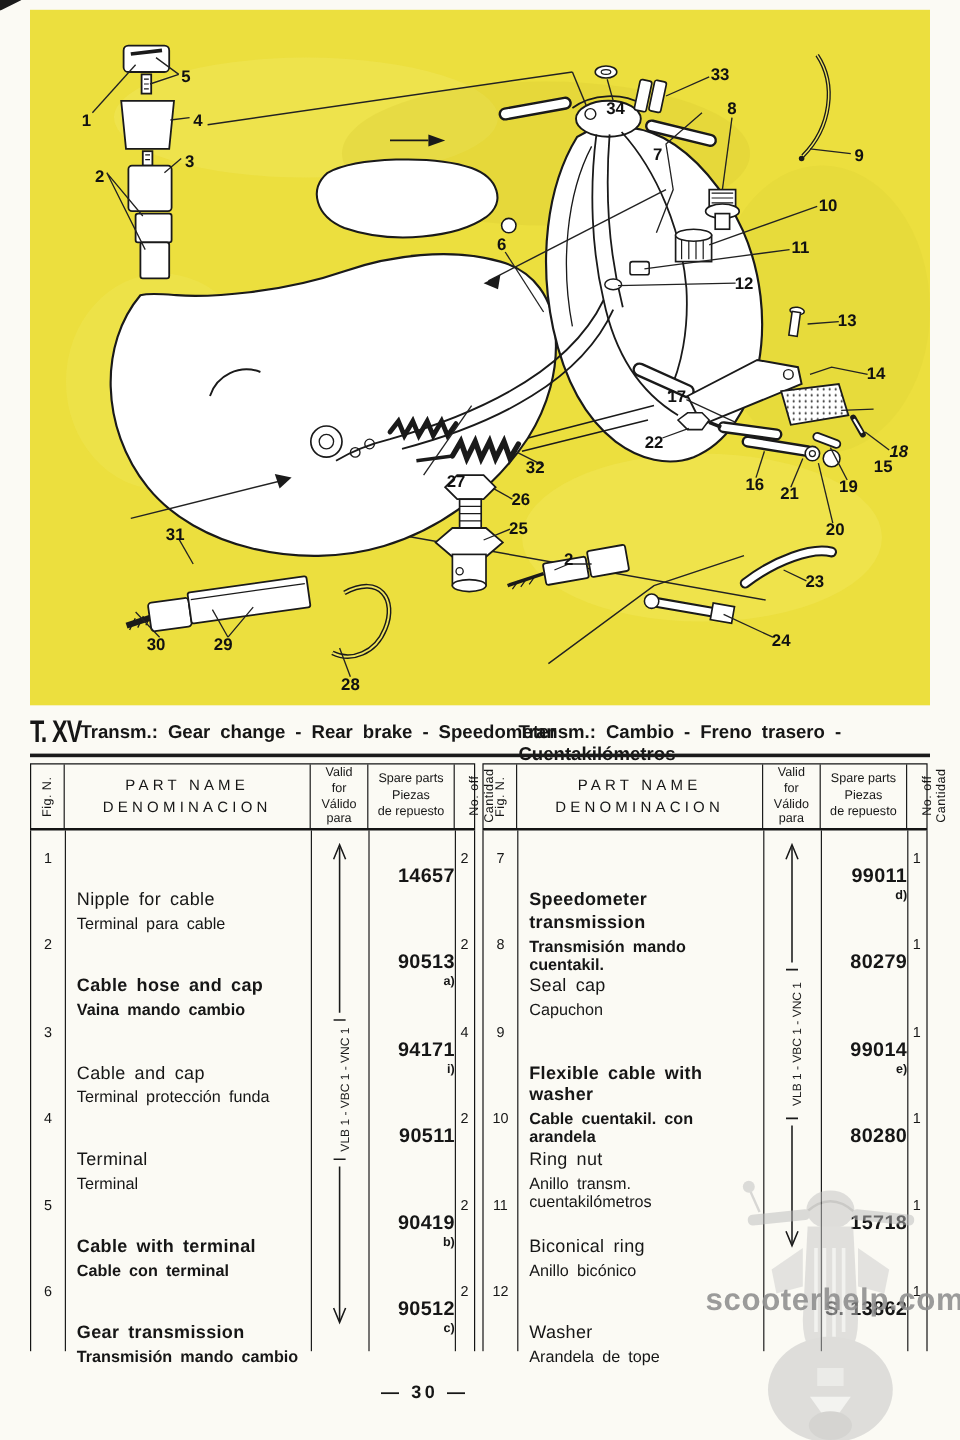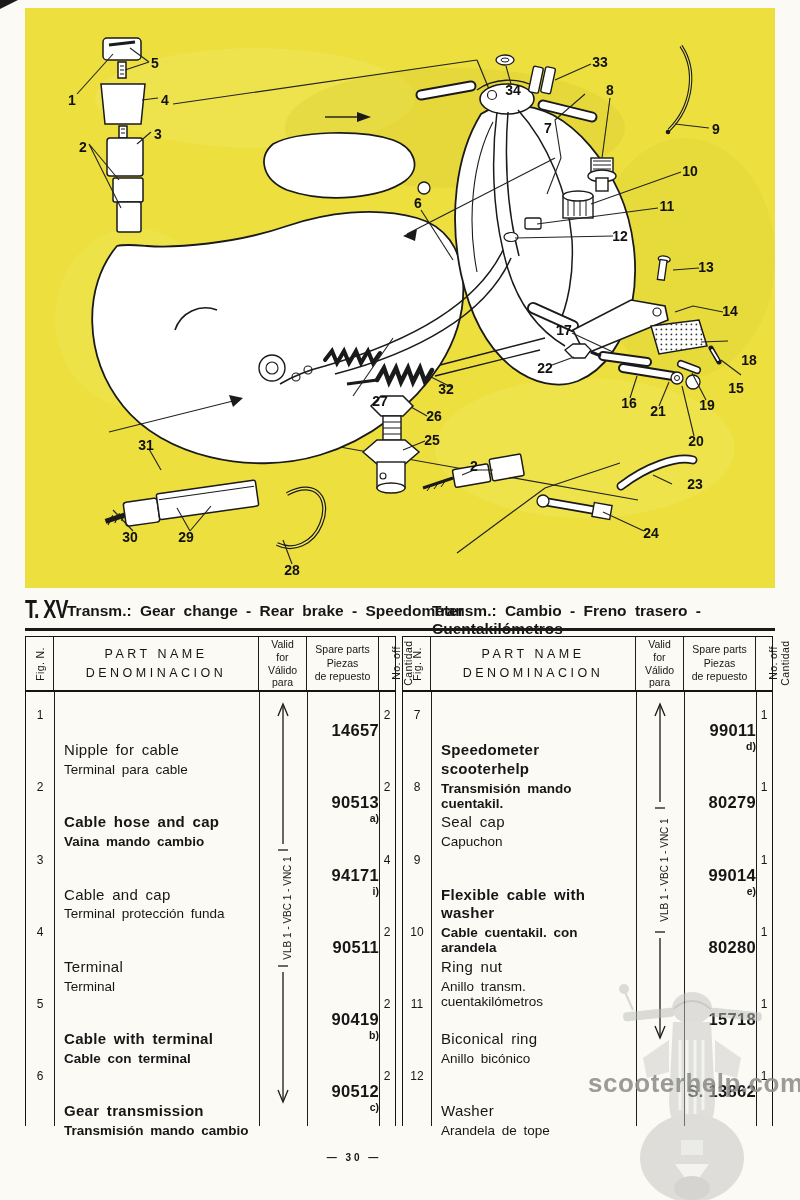--- a/index.html
+++ b/index.html
@@ -44,21 +44,21 @@
   .c-part{position:absolute;left:281px;top:29px;width:72px;text-align:right;}
   .part-no{font-weight:bold;font-size:16.5px;letter-spacing:.3px;}
   .part-note{font-weight:bold;font-size:10.5px;}
   .c-qty{position:absolute;left:353px;top:16px;width:16px;text-align:center;font-size:12px;}
   
   .wm-art{position:absolute;left:585px;top:980px;width:215px;height:220px;opacity:.5;z-index:6;
         pointer-events:none;}
   .wm-text{position:absolute;left:588px;top:1068px;font-size:26px;font-weight:bold;color:#8e8e8e;
         letter-spacing:.5px;opacity:.88;z-index:7;pointer-events:none;}
   .pageno{position:absolute;left:0;top:1152px;width:708px;text-align:center;
-        font-size:10px;font-weight:bold;letter-spacing:3px;}
+        font-size:15px;font-weight:bold;letter-spacing:3px;}
 </style>
 </head>
 <body>
 
 <div class="page">
   <div class="corner-mark"></div>
 
   <div class="illus-panel">
     <svg viewBox="0 0 750 580" width="750" height="580">
       <defs>
@@ -274,28 +274,28 @@
         <div class="callout" style="left: 665px; top: 163px;">10</div>
         <div class="callout" style="left: 642px; top: 198px;">11</div>
         <div class="callout" style="left: 595px; top: 228px;">12</div>
         <div class="callout" style="left: 681px; top: 259px;">13</div>
         <div class="callout" style="left: 705px; top: 303px;">14</div>
         <div class="callout" style="left: 711px; top: 332px; margin-top: 48px;">15</div>
         <div class="callout" style="left: 539px; top: 322px;">17</div>
         <div class="callout" style="left: 520px; top: 360px;">22</div>
         <div class="callout" style="left: 604px; top: 395px;">16</div>
         <div class="callout" style="left: 633px; top: 403px;">21</div>
-        <div class="callout" style="left: 724px; top: 352px;">18</div>
+        <div class="callout" style="left: 724px; top: 368px; font-style: italic;">18</div>
         <div class="callout" style="left: 682px; top: 397px;">19</div>
         <div class="callout" style="left: 671px; top: 433px;">20</div>
         <div class="callout" style="left: 421px; top: 381px;">32</div>
         <div class="callout" style="left: 409px; top: 408px;">26</div>
         <div class="callout" style="left: 407px; top: 432px;">25</div>
         <div class="callout" style="left: 449px; top: 458px;">2</div>
-        <div class="callout" style="left: 654px; top: 476px; margin-left: 16px;">23</div>
+        <div class="callout" style="left: 654px; top: 476px;">23</div>
         <div class="callout" style="left: 626px; top: 525px;">24</div>
         <div class="callout" style="left: 323px; top: 393px; margin-left: 32px;">27</div>
         <div class="callout" style="left: 267px; top: 562px;">28</div>
         <div class="callout" style="left: 161px; top: 529px;">29</div>
         <div class="callout" style="left: 105px; top: 529px;">30</div>
         <div class="callout" style="left: 121px; top: 437px;">31</div>
       </div>
   </div>
 
   <div class="plate-tag">T. XV</div>
@@ -457,21 +457,21 @@
             <polyline points="19,334 24,346 29,334"></polyline>
           <line x1="19" y1="116" x2="29" y2="116"></line>
             <line x1="19" y1="240" x2="29" y2="240"></line>
         </g>
         <text transform="translate(28 178) rotate(-90)" text-anchor="middle" dy=".35em" font-size="10" font-family="Liberation Sans, sans-serif" fill="#1a1a1a">VLB 1 - VBC 1 - VNC 1</text>
       </svg>
       <div class="rows" id="rows-right">
           <div class="trow bold">
     <div class="c-fig">7</div>
     <div class="c-name">
-      <div class="name-en">Speedometer scooterhelp</div>
+      <div class="name-en">Speedometer transmission</div>
       <div class="name-es">Transmisión mando cuentakil.</div>
     </div>
     <div class="c-part">
       <div class="part-no">99011</div>
       <div class="part-note">d)</div>
     </div>
     <div class="c-qty">1</div>
   </div>
           <div class="trow">
     <div class="c-fig">8</div>

